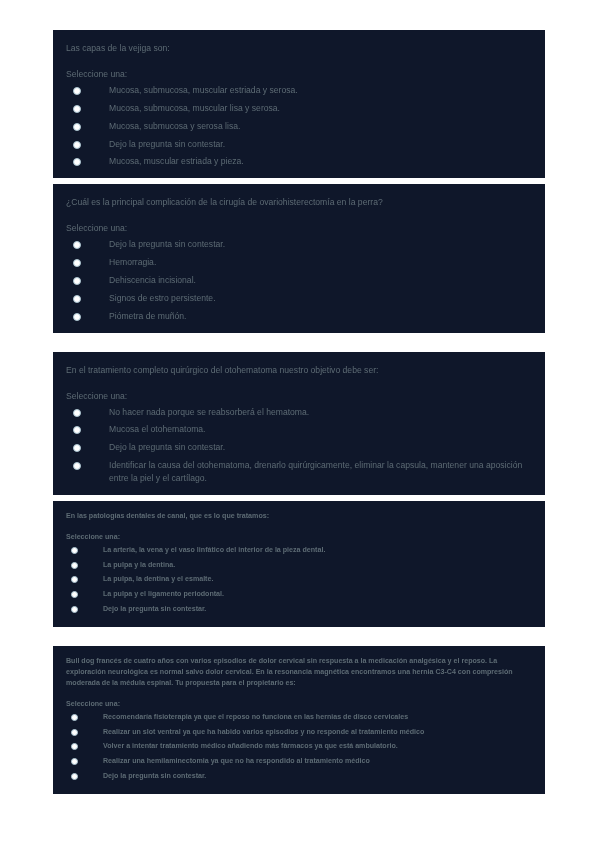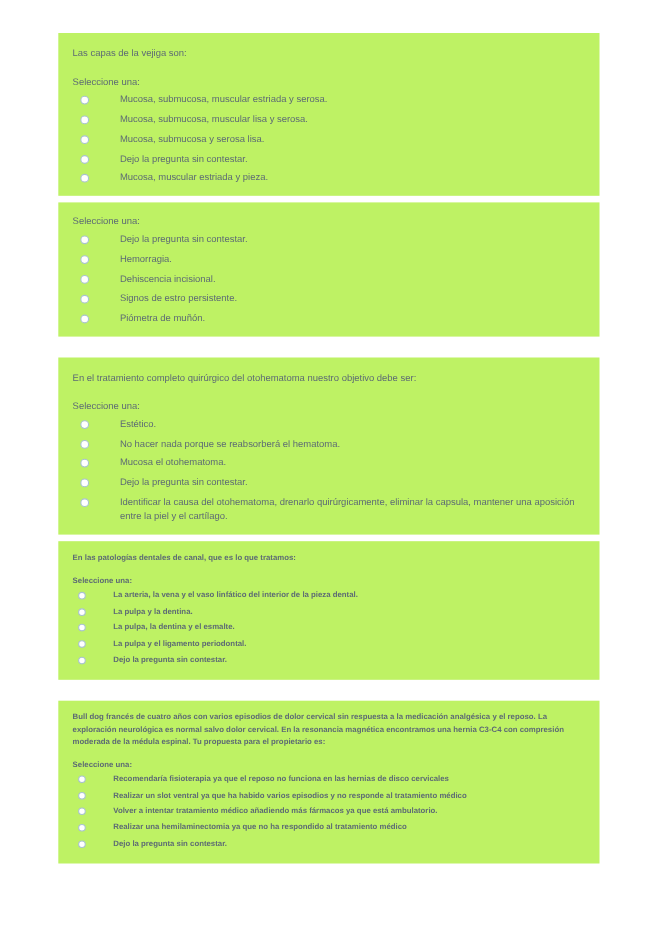--- a/index.html
+++ b/index.html
@@ -18,21 +18,21 @@
     background: #ffffff;
     overflow: hidden;
   }
   .quiz-list {
     position: absolute;
     left: 53px;
     top: 30px;
     width: 492px;
   }
   .question-block {
-    background: #bef264;
+    background: #0f172a;
     width: 100%;
     padding: 12px 10px 10px 10px;
     margin-bottom: 5px;
   }
   .question-block.gap-large { margin-bottom: 19px; }
   .question-block.gap-small { margin-bottom: 6px; }
 
   .question-text {
     color: #5d6b74;
     line-height: 1.45;
@@ -119,20 +119,21 @@
             <span class="radio"></span>
             <span class="answer-text">Dejo la pregunta sin contestar.</span>
           </li>
           <li class="answer-row">
             <span class="radio"></span>
             <span class="answer-text">Mucosa, muscular estriada y pieza.</span>
           </li>
         </ul>
       </div>
       <div class="question-block size-normal gap-large">
+        <p class="question-text">¿Cuál es la principal complicación de la cirugía de ovariohisterectomía en la perra?</p>
         <p class="select-label">Seleccione una:</p>
         <ul class="answers">
           <li class="answer-row">
             <span class="radio"></span>
             <span class="answer-text">Dejo la pregunta sin contestar.</span>
           </li>
           <li class="answer-row">
             <span class="radio"></span>
             <span class="answer-text">Hemorragia.</span>
           </li>
@@ -149,24 +150,20 @@
             <span class="answer-text">Piómetra de muñón.</span>
           </li>
         </ul>
       </div>
       <div class="question-block size-normal gap-small">
         <p class="question-text">En el tratamiento completo quirúrgico del otohematoma nuestro objetivo debe ser:</p>
         <p class="select-label">Seleccione una:</p>
         <ul class="answers">
           <li class="answer-row">
             <span class="radio"></span>
-            <span class="answer-text">Estético.</span>
-          </li>
-          <li class="answer-row">
-            <span class="radio"></span>
             <span class="answer-text">No hacer nada porque se reabsorberá el hematoma.</span>
           </li>
           <li class="answer-row">
             <span class="radio"></span>
             <span class="answer-text">Mucosa el otohematoma.</span>
           </li>
           <li class="answer-row">
             <span class="radio"></span>
             <span class="answer-text">Dejo la pregunta sin contestar.</span>
           </li>

